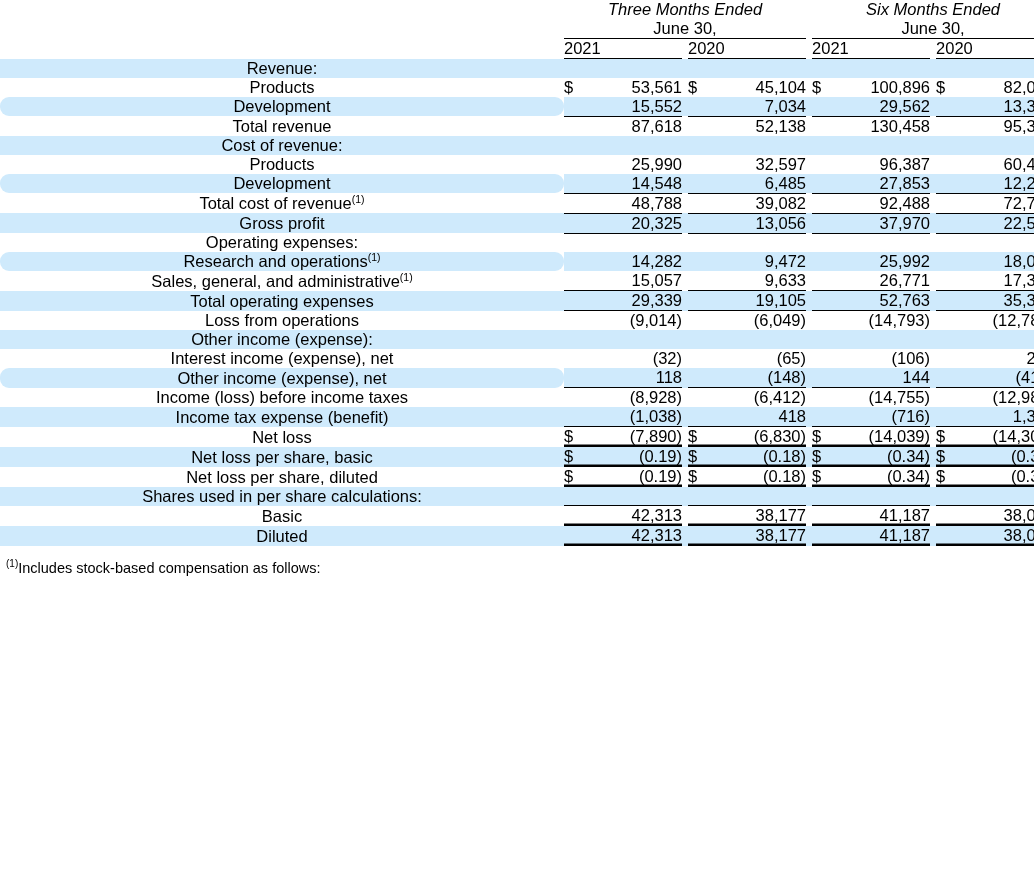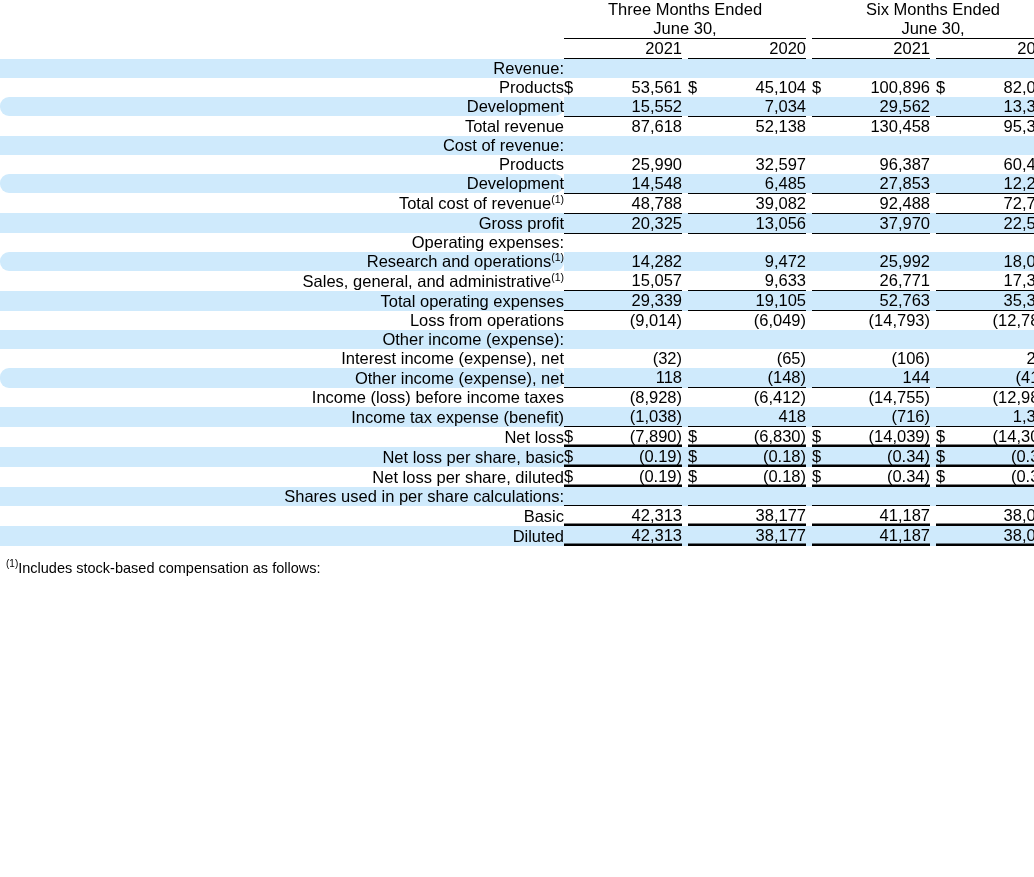--- a/index.html
+++ b/index.html
@@ -36,40 +36,40 @@
   col.c-gap   { width: 6px; }
 
   
   .hdr-group {
     text-align: center;
     font-weight: bold;
     font-size: 16.5px;
     line-height: 19px;
     padding-bottom: 2px;
   }
-  .hdr-group .l1 { display:block; }
+  .hdr-group .l1 { display:block;font-style:italic; }
   .hdr-group .l2 { display:block; }
   .hdr-rule {
     border-bottom: 1.5px solid #000;
   }
   .hdr-year {
-    text-align: right;
+    text-align: left;
     font-weight: bold;
     font-size: 16.5px;
     padding-top: 3px;
     padding-bottom: 3px;
     margin-top: 30px;
   }
   .yr-rule { border-bottom: 1.5px solid #000; }
 
   tr.band td { background: #cfeafc; }
   tr.plain td { background: #ffffff; }
 
   td.label {
-    text-align: right;
+    text-align: center;
     padding: 5px 0 5px 0;
     white-space: nowrap;
   }
   .ind0 { padding-left: 8px; }
   .ind1 { padding-left: 30px; border-radius: 9px; }
   .ind2 { padding-left: 54px; }
 
   td.cur {
     text-align: left;
     padding: 5px 0 5px 4px;

